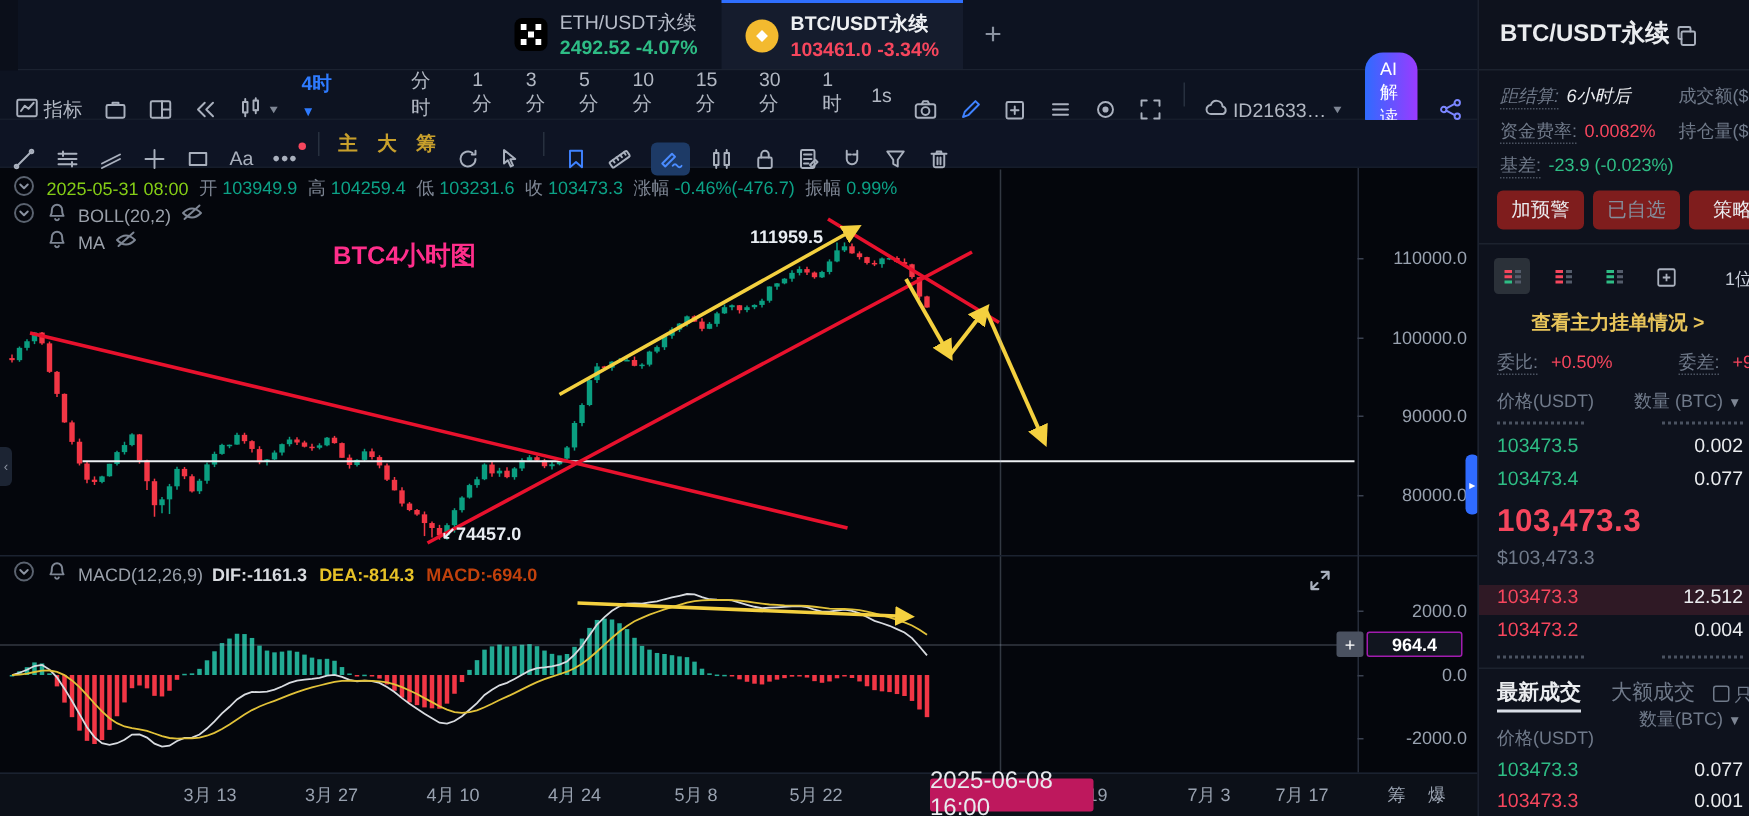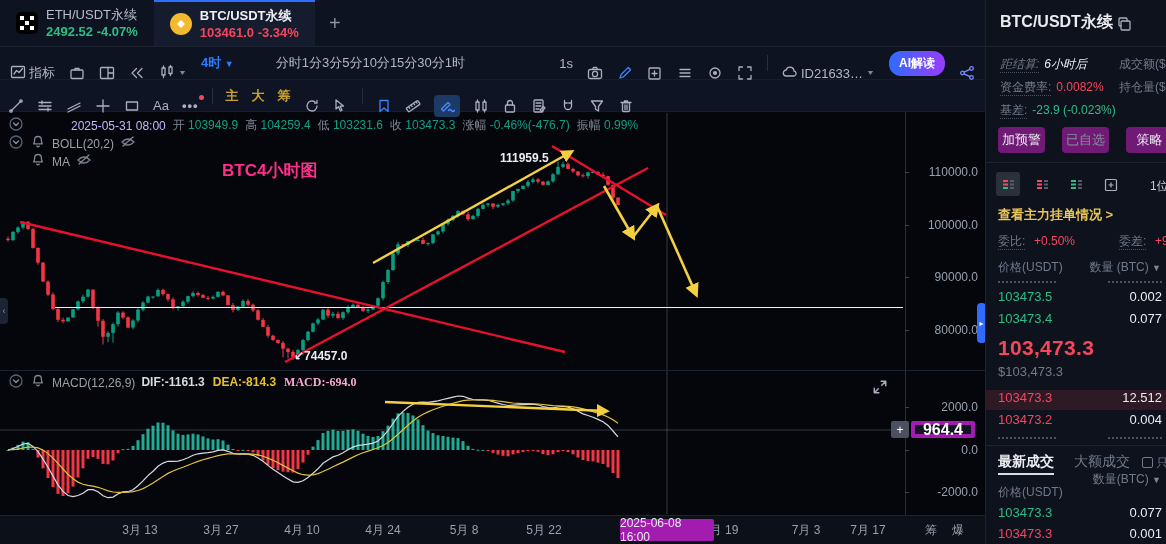--- a/index.html
+++ b/index.html
@@ -1,81 +1,81 @@
 <!DOCTYPE html>
 <html><head>
 <meta charset="utf-8">
 <style>
   html,body{margin:0;padding:0;background:#05070c;}
   .app{position:relative;width:1166px;height:544px;background:#0b0f1a;overflow:hidden;
        font-family:"Liberation Sans","DejaVu Sans",sans-serif;color:#b2b8c3;font-size:13px;}
   .app *{box-sizing:border-box;}
 
   
-  .tabbar{position:absolute;left:0;top:0;width:985px;height:47px;background:#0d1321;border-bottom:1px solid #1b2230;display:flex;align-items:stretch;z-index:6;}
+  .tabbar{position:absolute;left:12px;top:0;width:985px;height:47px;background:#0d1321;border-bottom:1px solid #1b2230;display:flex;align-items:stretch;z-index:6;justify-content:center;}
   .tab{display:flex;align-items:center;gap:8px;padding:0 16px;position:relative;cursor:pointer;}
   .tab.active{background:#151c2d;border-top:2px solid #2f6fff;}
   .tab-icon{width:22px;height:22px;border-radius:5px;flex:0 0 auto;}
   .tab .sym{color:#b7bdc9;font-size:13px;}
   .tab.active .sym{color:#eef0f3;font-weight:bold;}
   .tab .pl{font-size:13px;font-weight:bold;}
   .tab .meta{display:flex;flex-direction:column;line-height:17px;}
   .green{color:#2ebd85;} .red{color:#f6465d;}
   .tab-add{display:flex;align-items:center;padding:0 14px;color:#8b93a1;font-size:20px;cursor:pointer;}
 
   
   .toolbar1{position:absolute;left:0;top:47px;width:985px;height:33px;background:#0d1321;border-bottom:1px solid #161d2b;display:flex;align-items:center;padding:0 10px;gap:14px;z-index:6;}
   .toolbar2{position:absolute;left:0;top:80px;width:985px;height:32px;background:#0e1424;border-bottom:1px solid #151c2a;display:flex;align-items:center;padding:0 8px;gap:13px;z-index:6;}
   .tbtn{display:flex;align-items:center;gap:3px;cursor:pointer;color:#b2b8c3;white-space:nowrap;margin-top:20px;}
   .tf{cursor:pointer;color:#b2b8c3;}
   .tf.sel{color:#2e7bff;font-weight:bold;}
   .caret{font-size:9px;color:#7e8694;transform:scaleY(.8);}
   .vdiv{width:1px;height:16px;background:#27303f;}
   .gold{color:#c8a02c;font-weight:bold;}
   .t2sel{background:#1d3a66;border-radius:4px;padding:3px 5px;}
-  .ai-pill{background:linear-gradient(90deg,#2f6bff,#9a3bff);color:#fff;font-size:12px;font-weight:bold;padding:4px 10px;border-radius:12px;cursor:pointer;}
+  .ai-pill{background:linear-gradient(90deg,#2f6bff,#9a3bff);color:#fff;font-size:12px;font-weight:normal;padding:4px 10px;border-radius:12px;cursor:pointer;}
   .ic{width:16px;height:16px;stroke:#a9b0bd;fill:none;stroke-width:1.3;stroke-linecap:round;stroke-linejoin:round;}
   .dots{position:relative;color:#a9b0bd;font-weight:bold;letter-spacing:1px;}
   .dots i{position:absolute;top:-3px;right:-5px;width:5px;height:5px;border-radius:50%;background:#f6465d;}
 
   
   .chart-bg{position:absolute;left:0;top:112px;width:985px;height:403px;background:#04060c;z-index:0;}
   #chartsvg{position:absolute;left:0;top:0;width:985px;height:544px;z-index:1;pointer-events:auto;}
   .pane-div{position:absolute;left:0;top:370px;width:985px;height:1px;background:#1b2230;z-index:2;}
   .axis-v{position:absolute;left:905px;top:112px;width:1px;height:432px;background:#262c3a;z-index:2;}
   .ov{position:absolute;z-index:3;white-space:nowrap;}
   .ohlc{left:8px;top:116px;display:flex;gap:7px;align-items:center;font-size:12px;color:#7e8694;}
-  .ohlc .dt{color:#c4b5fd;margin-left:40px;}
+  .ohlc .dt{color:#84cc16;}
   .ohlc b{color:#0ca186;font-weight:normal;}
   .indrow{display:flex;gap:6px;align-items:center;font-size:12px;color:#9aa0aa;}
   .ticklbl{position:absolute;left:910px;width:68px;text-align:right;font-size:12px;color:#98a1af;z-index:3;}
   .tickdash{position:absolute;left:905px;width:4px;height:1px;background:#3a4150;z-index:3;}
   .xlabel{position:absolute;top:6px;transform:translateX(-50%);font-size:12px;color:#98a1af;}
   .timeaxis{position:absolute;left:0;top:515px;width:985px;height:29px;background:#0c1018;border-top:1px solid #1b2230;z-index:4;}
-  .datebox{position:absolute;left:620px;top:3px;width:94px;height:22px;background:#a21caf;border-radius:2px;color:#e8eaee;font-size:12px;display:flex;align-items:center;justify-content:center;}
+  .datebox{position:absolute;left:620px;top:3px;width:109px;height:22px;background:#be185d;border-radius:2px;color:#e8eaee;font-size:16px;display:flex;align-items:center;justify-content:center;}
   .note{color:#ff2e8b;font-weight:bold;text-align:center;font-size:15.5px;line-height:21px;}
   .ctitle{color:#ff2e8b;font-weight:bold;font-size:17px;}
   .wlbl{color:#e9edf3;font-size:12px;font-weight:bold;}
   .xhair-plus{position:absolute;left:891px;top:421px;width:18px;height:17px;background:#4a5160;color:#fff;font-size:12px;display:flex;align-items:center;justify-content:center;border-radius:2px;z-index:4;}
-  .xhair-val{position:absolute;left:911px;top:421px;width:64px;height:17px;background:#11151f;border:4px solid #a21caf;color:#fff;font-weight:bold;font-size:16px;display:flex;align-items:center;justify-content:center;border-radius:2px;z-index:4;}
+  .xhair-val{position:absolute;left:911px;top:421px;width:64px;height:17px;background:#11151f;border:1px solid #a21caf;color:#fff;font-weight:bold;font-size:12px;display:flex;align-items:center;justify-content:center;border-radius:2px;z-index:4;}
   .expand-ic{position:absolute;left:872px;top:379px;z-index:4;cursor:pointer;}
   .left-handle{position:absolute;left:0;top:298px;width:8px;height:26px;background:#1c2433;border-radius:0 4px 4px 0;color:#8b93a1;font-size:9px;display:flex;align-items:center;justify-content:center;z-index:4;cursor:pointer;}
   .collapse-pill{position:absolute;left:977px;top:303px;width:9px;height:40px;background:#2f6bff;border-radius:4px;color:#fff;font-size:8px;display:flex;align-items:center;justify-content:center;z-index:7;cursor:pointer;}
 
   
   .rpanel{position:absolute;left:985px;top:0;width:181px;height:544px;background:#0e121d;border-left:1px solid #1c2230;overflow:hidden;z-index:8;}
   .rp{position:absolute;white-space:nowrap;}
   .rp-title{left:14px;top:12px;font-size:16px;font-weight:bold;color:#eaecef;}
   .hdiv{position:absolute;left:0;height:1px;width:240px;background:#1c222e;}
   .lbl{color:#707a8a;font-size:12px;border-bottom:1px dotted #4a5261;padding-bottom:1px;}
   .val{font-size:12px;margin-left:5px;}
-  .rbtn{position:absolute;top:127px;height:26px;width:47px;background:#701a75;border-radius:4px;color:#eaecef;font-size:13px;display:flex;align-items:center;justify-content:center;cursor:pointer;}
+  .rbtn{position:absolute;top:127px;height:26px;width:58px;background:#7f1d1d;border-radius:4px;color:#eaecef;font-size:13px;display:flex;align-items:center;justify-content:center;cursor:pointer;}
   .obicon{position:absolute;top:172px;width:24px;height:24px;border-radius:3px;display:flex;align-items:center;justify-content:center;cursor:pointer;}
   .obicon.sel{background:#2b3139;}
-  .booklink{color:#e8c55a;font-size:13px;font-weight:bold;cursor:pointer;}
+  .booklink{color:#e8c55a;font-size:13px;font-weight:bold;cursor:pointer;margin-left:23px;}
   .bhead{color:#707a8a;font-size:12px;}
   .brow{position:absolute;left:0;width:181px;height:20px;font-size:13px;cursor:pointer;}
   .brow .p{position:absolute;left:12px;}
   .brow .q{position:absolute;right:5px;color:#eaecef;}
   .bigpx{font-size:21px;font-weight:bold;color:#f6465d;letter-spacing:.3px;}
   .sliver{position:absolute;height:1px;border-top:2px dotted #4a5261;}
   .ttab{font-size:14px;cursor:pointer;}
   .ttab.on{color:#eaecef;font-weight:bold;}
   .ttab.off{color:#707a8a;}
   .chk{display:inline-block;width:11px;height:11px;border:1px solid #707a8a;border-radius:2px;vertical-align:-1px;}
@@ -536,21 +536,21 @@
     <span class="tbtn">
         <span><svg class="ic" viewBox="0 0 16 16">
             <path d="M4.5 2 v2 M4.5 11 v2.5"></path>
             <rect x="3" y="4" width="3" height="7"></rect>
             <path d="M11.5 1.5 v1.5 M11.5 9.5 v2"></path>
             <rect x="10" y="3" width="3" height="6.5"></rect>
           </svg></span>
         <span class="caret">▼</span>
       </span>
     <span class="tf sel"><span>4时</span> <span class="caret" style="color:#2e7bff;">▼</span></span>
-    <span id="tf-list" style="display:flex;margin-left:28px;">
+    <span id="tf-list" style="display:flex;gap:17px;margin-left:28px;">
         <span class="tf">分时</span>
         <span class="tf">1分</span>
         <span class="tf">3分</span>
         <span class="tf">5分</span>
         <span class="tf">10分</span>
         <span class="tf">15分</span>
         <span class="tf">30分</span>
         <span class="tf">1时</span>
       </span>
     <span style="margin-left:auto;display:flex;align-items:center;gap:14px;">
@@ -755,21 +755,21 @@
           <circle cx="8" cy="8" r="6" style="stroke:#5b6370"></circle>
           <path d="M5.5 7 L8 9.5 L10.5 7" style="stroke:#8b93a1"></path>
         </svg></span>
     <span><svg class="ic" viewBox="0 0 16 16">
           <path d="M8 2.5 a3.4 3.4 0 0 1 3.4 3.4 c0 3 1 4 1 4 H3.6 c0 0 1 -1 1 -4 A3.4 3.4 0 0 1 8 2.5 M6.8 12 a1.3 1.3 0 0 0 2.4 0" style="stroke:#7e8694"></path>
         </svg></span>
     <span>MACD(12,26,9)</span>
     <span id="macd-vals" style="display:flex;gap:8px;font-weight:bold;">
         <span style="color: rgb(216, 219, 224);">DIF:-1161.3</span>
         <span style="color: rgb(231, 194, 39);">DEA:-814.3</span>
-        <span style="color: #f9a8d4; font-family: Liberation Serif, serif;">MACD:-694.0</span>
+        <span style="color: #c2410c;">MACD:-694.0</span>
       </span>
   </div>
 
   <div class="ov ctitle" style="left:222px;top:159px;">BTC4小时图</div>
   <div class="ov wlbl" style="left:500px;top:151px;">111959.5</div>
   <div class="ov wlbl" style="left:294px;top:349px;">↙74457.0</div>
   <div class="ov note" style="left:454px;top:290px;width:446px;">
   </div>
 
   <div class="xhair-plus">+</div>

